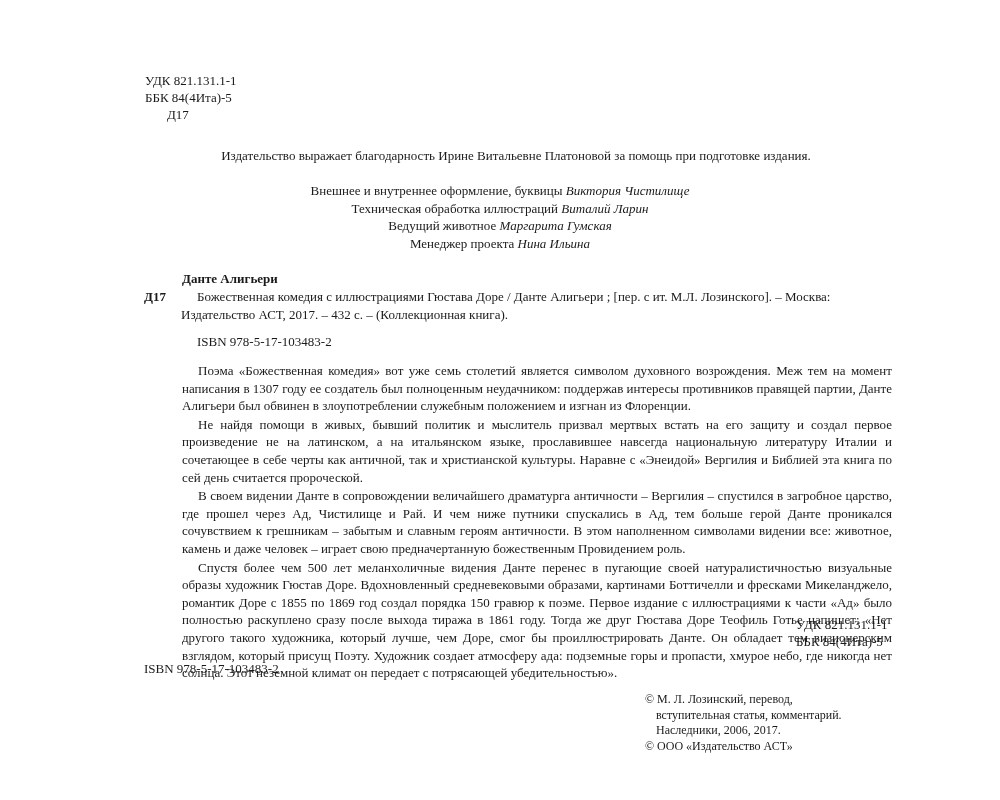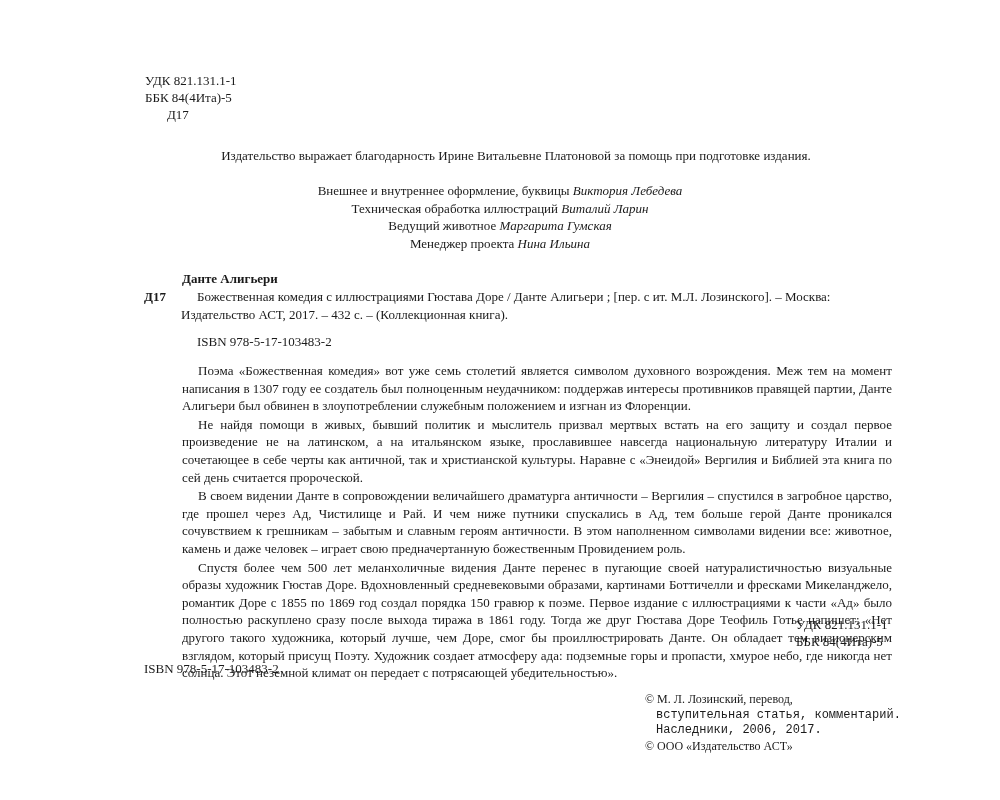--- a/index.html
+++ b/index.html
@@ -15,35 +15,35 @@
   .credits i { font-style: italic; }
   .author { left: 182px; top: 271px; font-size: 13px; font-weight: bold; }
   .index-code { left: 144px; top: 289px; font-size: 13px; font-weight: bold; }
   .biblio { left: 181px; top: 288px; width: 712px; font-size: 13px; line-height: 17.5px; text-indent: 16px; }
   .isbn-mid { left: 197px; top: 334px; font-size: 13px; }
   .annotation { left: 181px; top: 361px; width: 712px; font-size: 13px; line-height: 17.6px; text-align: justify; }
   .annotation p { margin: 1px; text-indent: 16px; }
   .catalog-bottom { left: 796px; top: 616px; font-size: 13px; line-height: 17px; }
   .isbn-bottom { left: 144px; top: 661px; font-size: 13px; }
   .copyright { left: 645px; top: 692px; font-size: 12px; line-height: 15.5px; }
-  .copyright .indent { padding-left: 11px; font-family: Liberation Mono, monospace; }
+  .copyright .indent { padding-left: 11px; }
 </style>
 </head>
 <body>
 
 <div class="abs catalog-top">
   <div>УДК 821.131.1-1</div>
   <div>ББК 84(4Ита)-5</div>
   <div class="d17">Д17</div>
 </div>
 
 <div class="abs thanks">Издательство выражает благодарность Ирине Витальевне Платоновой за помощь при подготовке издания.</div>
 
 <div class="abs credits">
-  <div><span>Внешнее и внутреннее оформление, буквицы</span> <i>Виктория Лебедева</i></div>
+  <div><span>Внешнее и внутреннее оформление, буквицы</span> <i>Виктория Чистилище</i></div>
   <div><span>Техническая обработка иллюстраций</span> <i>Виталий Ларин</i></div>
   <div><span>Ведущий животное</span> <i>Маргарита Гумская</i></div>
   <div><span>Менеджер проекта</span> <i>Нина Ильина</i></div>
 </div>
 
 <div class="abs author">Данте Алигьери</div>
 <div class="abs index-code">Д17</div>
 <div class="abs biblio">Божественная комедия с иллюстрациями Гюстава Доре / Данте Алигьери ; [пер. с ит. М.Л. Лозинского]. – Москва: Издательство АСТ, 2017. – 432 с. – (Коллекционная книга).</div>
 <div class="abs isbn-mid">ISBN 978-5-17-103483-2</div>
 

